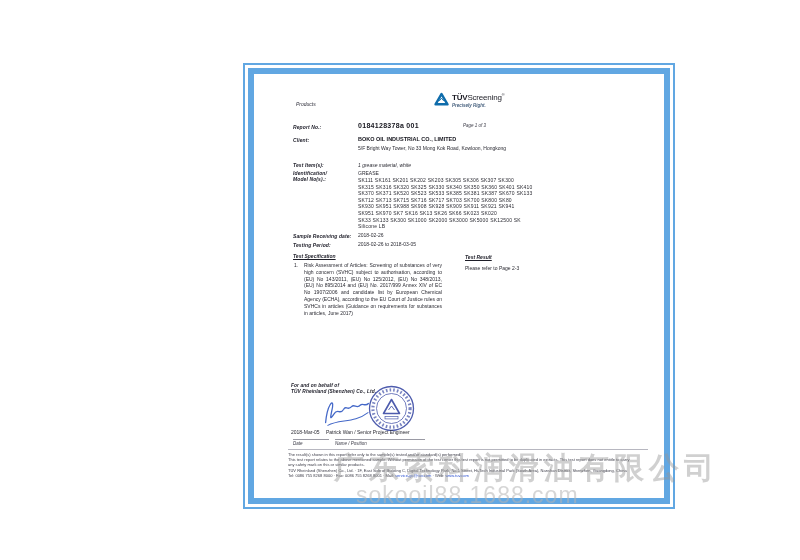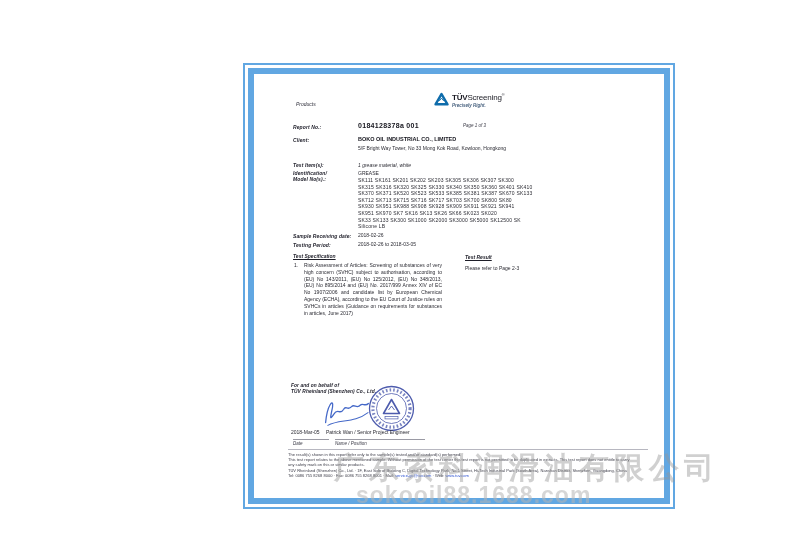--- a/index.html
+++ b/index.html
@@ -41,21 +41,21 @@
   .footer-wrap .fl { margin-bottom:1px; }
   .link { color:#2a4fd0; }
   .hairline { border-top:0.5px solid #b7b7c0; }
 
   .sig-svg { transform:rotate(-4deg); }
 
   .wm-cn { position:absolute; left:334px; top:448px; font-size:30px; letter-spacing:5px;
            font-weight:bold; color:rgba(150,150,150,0.45);
            font-family:"Liberation Sans", sans-serif; white-space:nowrap; }
   .wm-url { position:absolute; left:356px; top:482px; font-size:23px; letter-spacing:1px;
-            color:rgba(180,180,180,0.55); white-space:nowrap;font-weight:bold; }
+            color:rgba(180,180,180,0.55); white-space:nowrap; }
 </style>
 </head>
 <body>
 
 <div class="canvas">
 
   <div class="cert-outer">
     <div class="cert-band">
       <div class="page">
 

